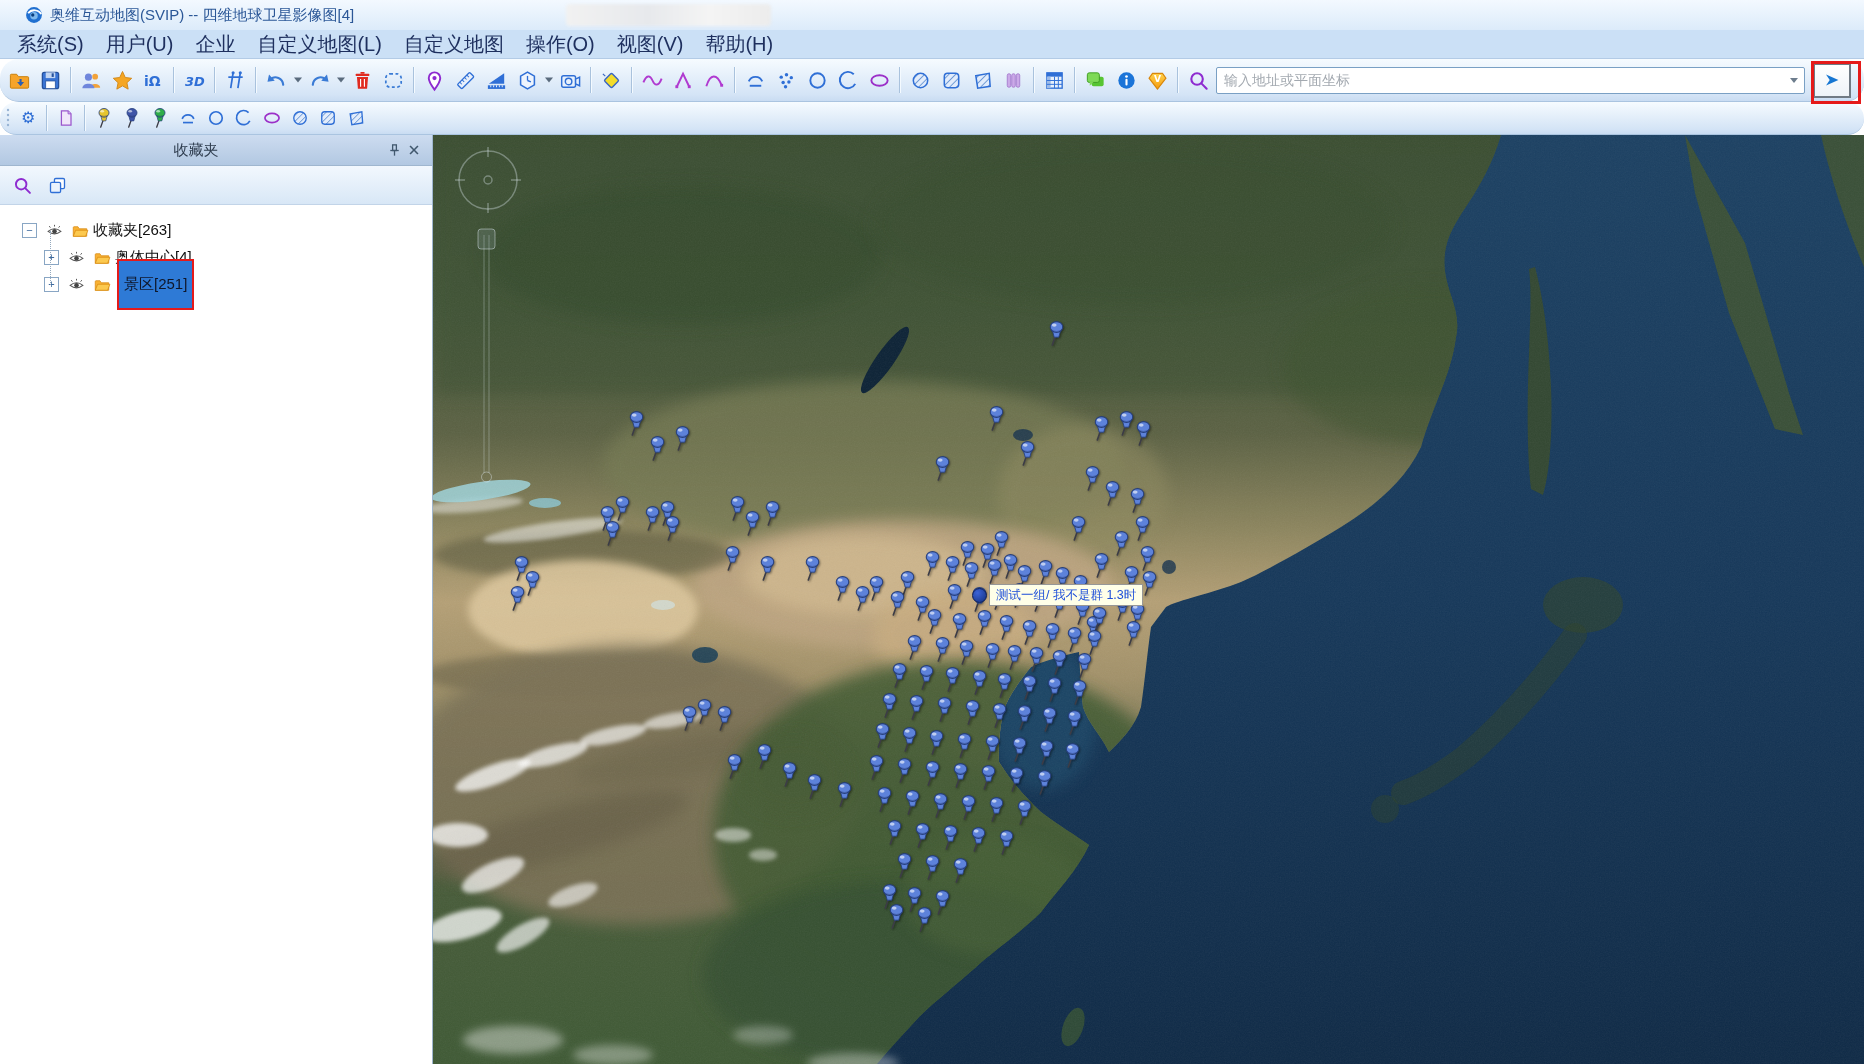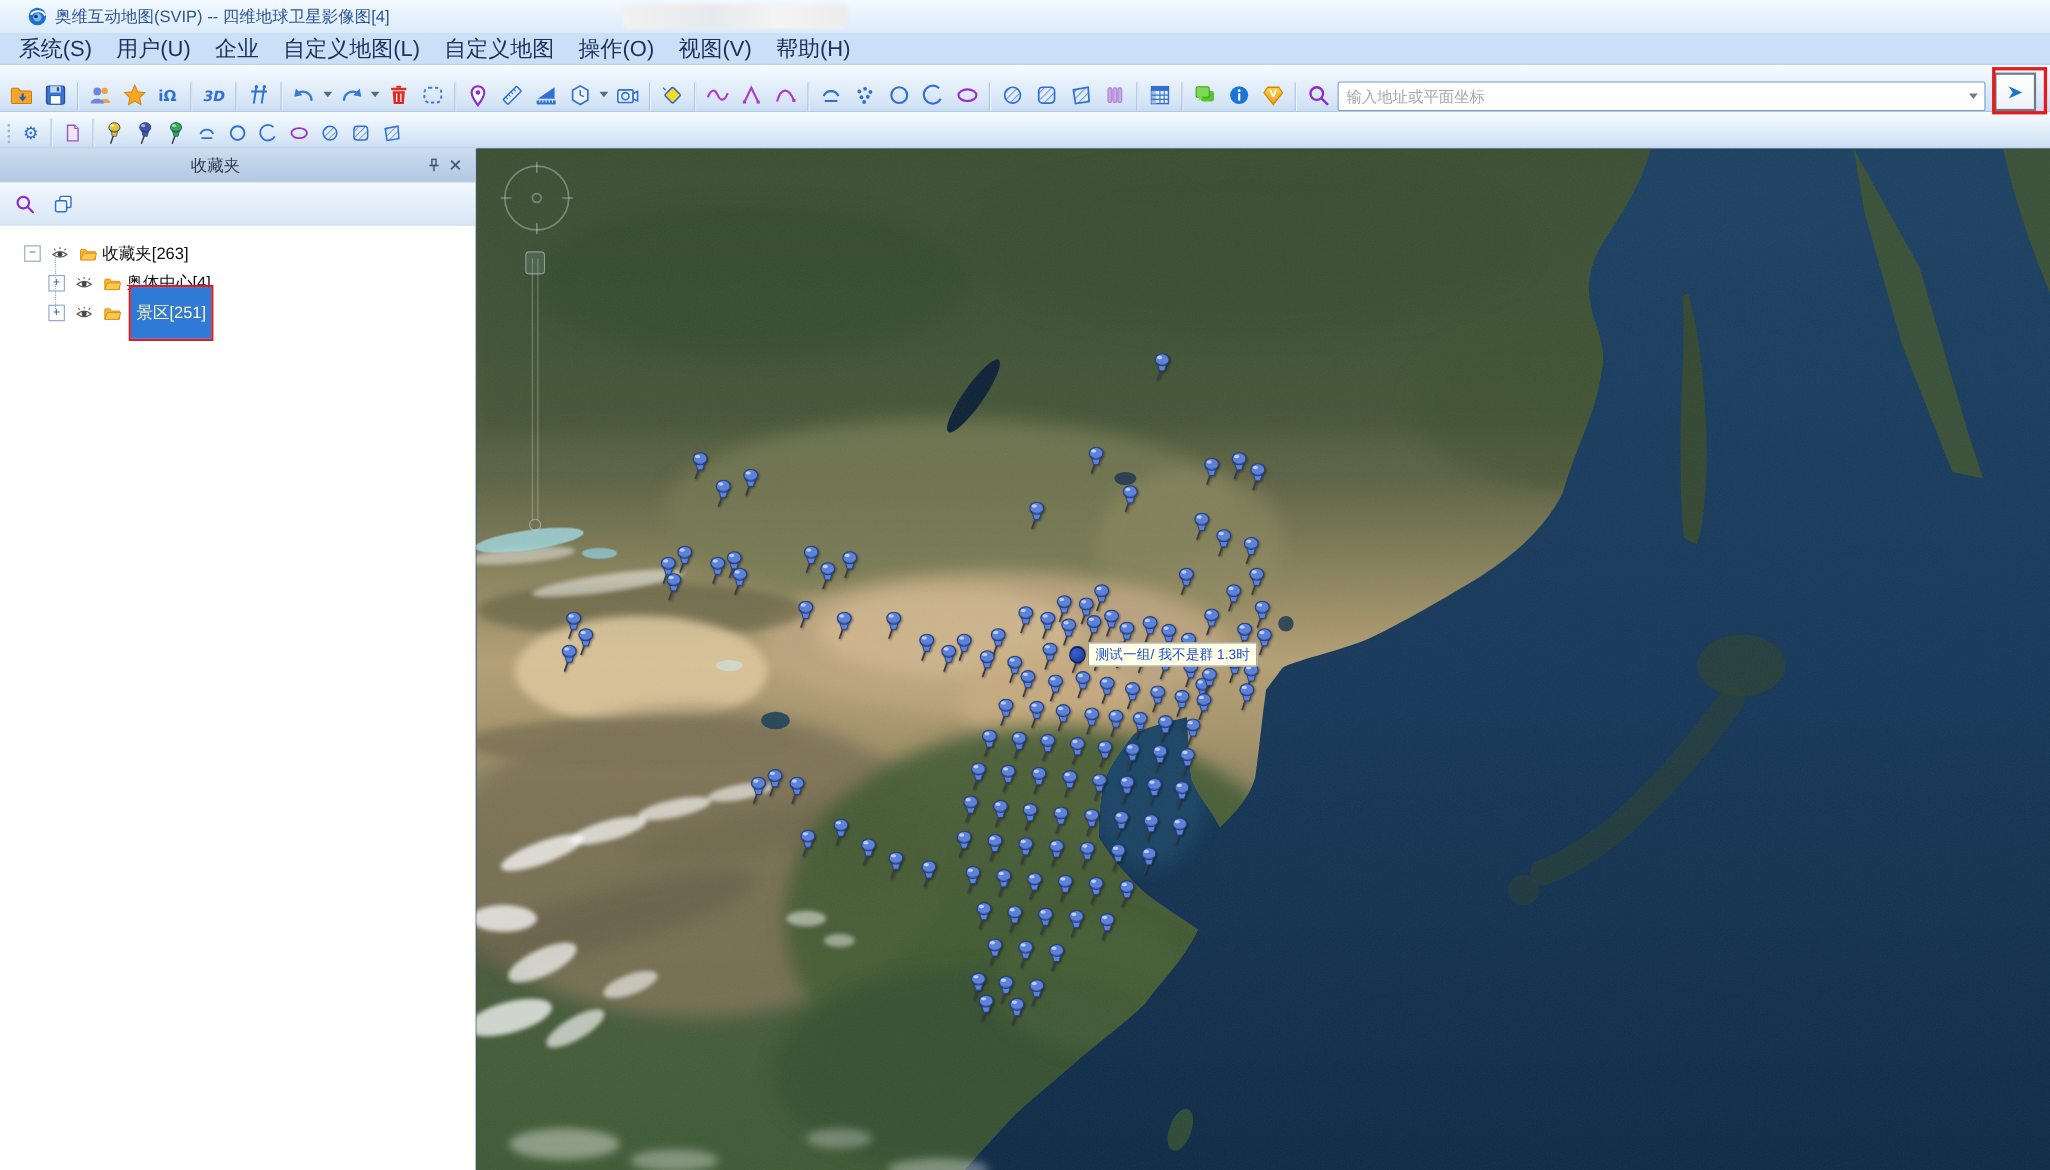--- a/index.html
+++ b/index.html
@@ -10,22 +10,22 @@
   .titlebar{height:30px;display:flex;align-items:center;gap:6px;padding:0 24px;
     background:linear-gradient(#f3f9ff,#dcebfa);position:relative;}
   .titlebar .title{font-size:15px;color:#2b5797;}
   .redact{position:absolute;left:566px;top:4px;width:205px;height:22px;border-radius:4px;
     background:linear-gradient(90deg,#f1f1f1,#e7e9ec 40%,#f4f4f4 70%,#ececec);filter:blur(1.5px);}
   
   .menubar{height:28px;display:flex;align-items:center;background:#cbe0f6;border-bottom:1px solid #b3cbe6;padding-left:6px;}
   .menuitem{padding:0 11px;font-size:20px;color:#1e2f5e;cursor:default;}
 
   
-  .toolbar{display:flex;align-items:flex-end;background:linear-gradient(#f6fbff,#d4e4f6 85%,#c9dcf2);
-    border-bottom:1px solid #aac4e0;position:relative;}
+  .toolbar{display:flex;align-items:center;background:linear-gradient(#f6fbff,#d4e4f6 85%,#c9dcf2);
+    border-bottom:1px solid #aac4e0;position:relative;border-radius:19px;}
   .toolbar.one{height:42px;padding:0 6px 0 4px;}
   .toolbar.two{height:32px;padding:0 4px;}
   .tb{width:31px;height:30px;display:flex;align-items:center;justify-content:center;border-radius:3px;flex:none;}
   .toolbar.two .tb{width:28px;height:26px;}
   .tb svg{width:23px;height:23px;}
   .toolbar.two .tb svg{width:20px;height:20px;}
   .sep{width:1px;height:26px;background:#a9c2dd;border-right:1px solid #f4faff;margin:0 4px;flex:none;}
   .caretbtn{width:12px;height:30px;display:flex;align-items:center;justify-content:center;flex:none;}
   .grip{width:8px;height:24px;margin-right:2px;flex:none;}
   .searchwrap{flex:1;min-width:280px;position:relative;margin:0 8px 0 2px;}
@@ -50,21 +50,21 @@
   .panel-tools svg{width:21px;height:21px;}
   .tree{flex:1;position:relative;padding-top:12px;font-size:15px;color:#111;}
   .trow{height:27px;display:flex;align-items:center;}
   .trow .gap{flex:none;}
   .expander{width:13px;height:13px;background:#fff;border:1px solid #89a6c4;color:#3f6b9e;
     font-size:11px;line-height:11px;display:flex;align-items:center;justify-content:center;flex:none;}
   .eyeic svg{width:21px;height:18px;display:block;}
   .folderic svg{width:22px;height:18px;display:block;}
   .tlabel{margin-left:2px;white-space:nowrap;}
   .sel-wrap{border:2px solid #e51a1a;padding:0;margin-left:4px;display:inline-flex;}
-  .sel-label{background:#2e7ad6;color:#fef9c3;padding:14px 5px;white-space:nowrap;}
+  .sel-label{background:#2e7ad6;color:#0f172a;padding:14px 5px;white-space:nowrap;}
   .vguide{position:absolute;left:50px;top:26px;height:54px;border-left:1px dotted #93a8bd;}
 
   
   .map{position:relative;flex:1;overflow:hidden;background:#122c47;}
   .map svg.terrain{position:absolute;left:0;top:0;}
   .map-widgets{position:absolute;left:0;top:0;pointer-events:none;}
   .map-pin{position:absolute;width:19px;height:25px;color:#5d82da;filter:drop-shadow(1px 1px 1px rgba(0,0,0,.45));}
   .map-dot{position:absolute;left:539px;top:453px;width:15px;height:15px;border-radius:50%;
     background:radial-gradient(circle at 35% 30%,#3b63d8,#14307e);border:1.5px solid #0b1d55;box-sizing:border-box;z-index:4;}
   .map-tooltip{position:absolute;left:556px;top:449px;height:18px;line-height:18px;padding:1px 6px;

